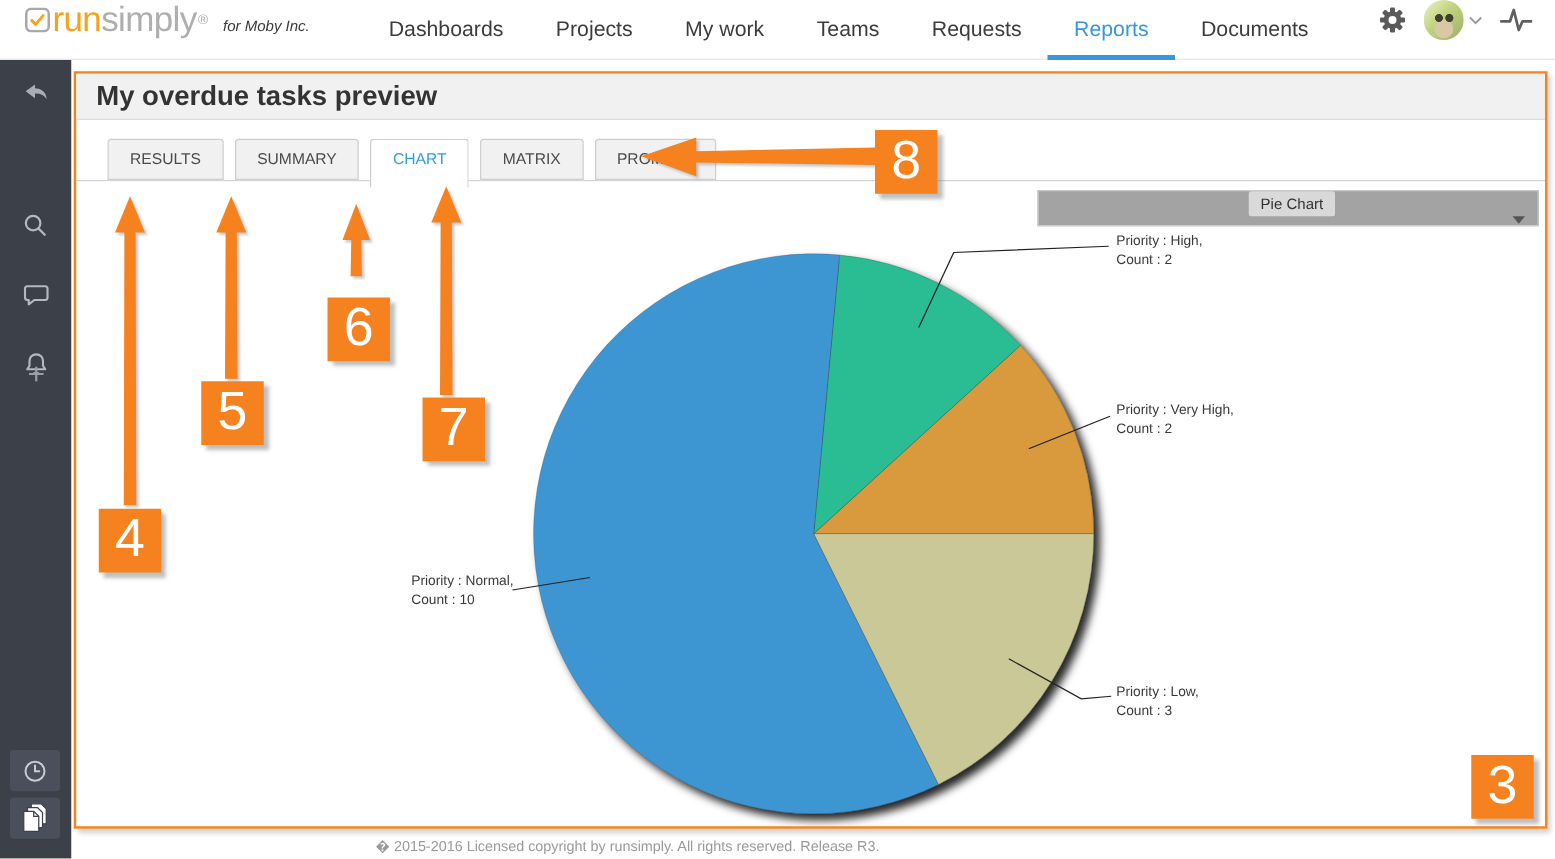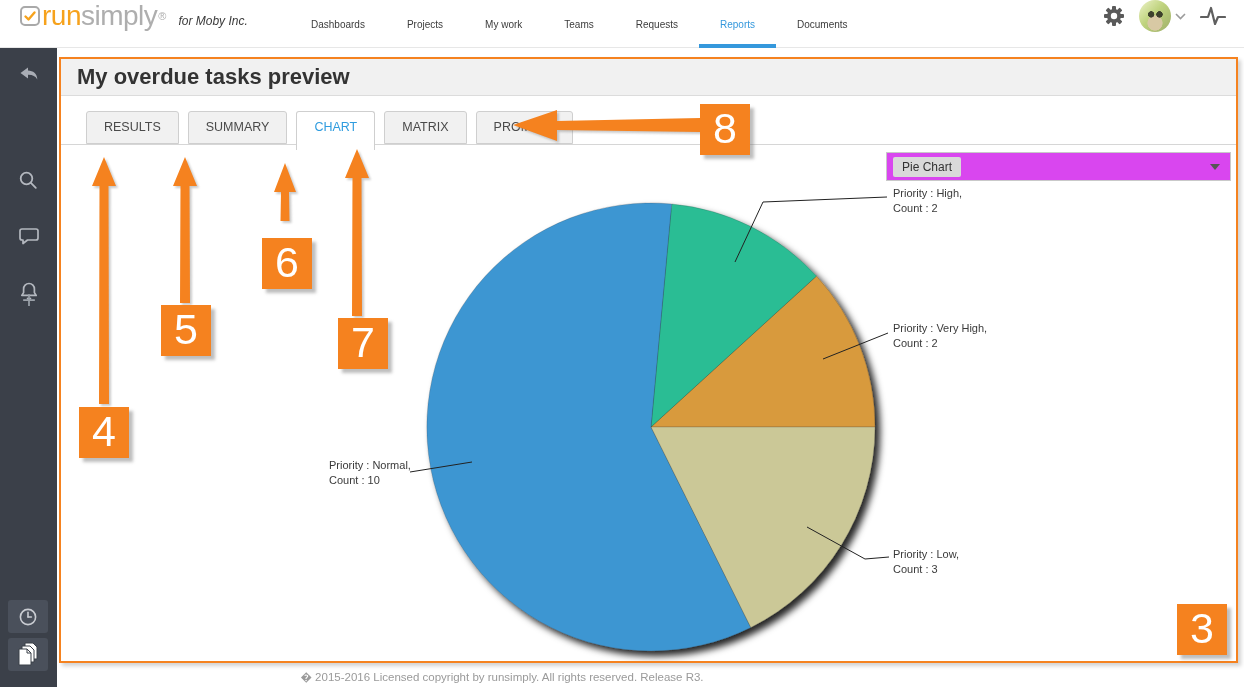--- a/index.html
+++ b/index.html
@@ -16,21 +16,21 @@
   }
   .logo { display:flex; align-items:center; padding-left:20px; width:290px; flex:0 0 auto; }
   .logo-box { width:20px; height:20px; margin-right:2px; }
   .logo-run { font-size:28px; color:#f6a21c; letter-spacing:-0.5px; }
   .logo-simply { font-size:28px; color:#aeaeae; letter-spacing:-0.5px; }
   .logo-reg { font-size:11px; color:#aeaeae; vertical-align:super; margin-left:1px; }
   .logo-tagline { font-size:12px; font-style:italic; color:#3a3a3a; margin-left:12px; margin-top:10px; }
   .nav-items { display:flex; height:48px; }
   .nav-item {
     display:flex; align-items:center; padding:0 21px; height:48px;
-    font-size:10px; color:#3c3c3c; cursor:pointer; border-bottom:4px solid transparent; padding-top:4px;
+    font-size:17px; color:#3c3c3c; cursor:pointer; border-bottom:4px solid transparent; padding-top:4px;
   }
   .nav-item.active { color:#3598dc; border-bottom-color:#3598dc; }
   .nav-right { margin-left:auto; display:flex; align-items:center; padding-right:18px; gap:14px; }
   .icon-btn { display:flex; align-items:center; justify-content:center; cursor:pointer; }
   .avatar-wrap { display:flex; align-items:center; gap:4px; }
   .avatar {
     width:32px; height:32px; border-radius:50%;
     background:
       radial-gradient(circle at 38% 45%, rgba(40,40,30,.85) 0 11%, transparent 13%),
       radial-gradient(circle at 64% 45%, rgba(40,40,30,.85) 0 11%, transparent 13%),
@@ -62,22 +62,22 @@
   .tabs { display:flex; gap:9px; margin-left:7px; align-items:flex-start;padding-left:18px; }
   .tab {
     height:33px; line-height:31px; padding:0 17px; font-size:12.5px; color:#4a4a4a;
     background:#f1f1f1; border:1px solid #cfcfcf; border-radius:3px 3px 0 0; cursor:pointer;
   }
   .tab.active {
     position:relative; z-index:2; height:39px; background:#fff; color:#2f9cdf; border-bottom:none;
   }
 
   .chart-select {
-    position:absolute; top:93px; right:5px; width:345px; height:29px;
-    border:1px solid #c9c9c9; background:#d946ef; display:flex; align-items:center; cursor:pointer;
+    position:absolute; top:93px; right:5px; width:401px; height:29px;
+    border:1px solid #c9c9c9; background:#a3a3a3; display:flex; align-items:center; cursor:pointer;flex-direction:column;
   }
   .chart-chip {
     margin-left:6px; background:#d9d9d9; border-radius:2px; padding:3px 9px;
     font-size:12px; color:#333;
   }
   .select-caret {
     margin-left:auto; margin-right:10px; width:0; height:0;
     border-left:5px solid transparent; border-right:5px solid transparent; border-top:6px solid #555;
   }
 

